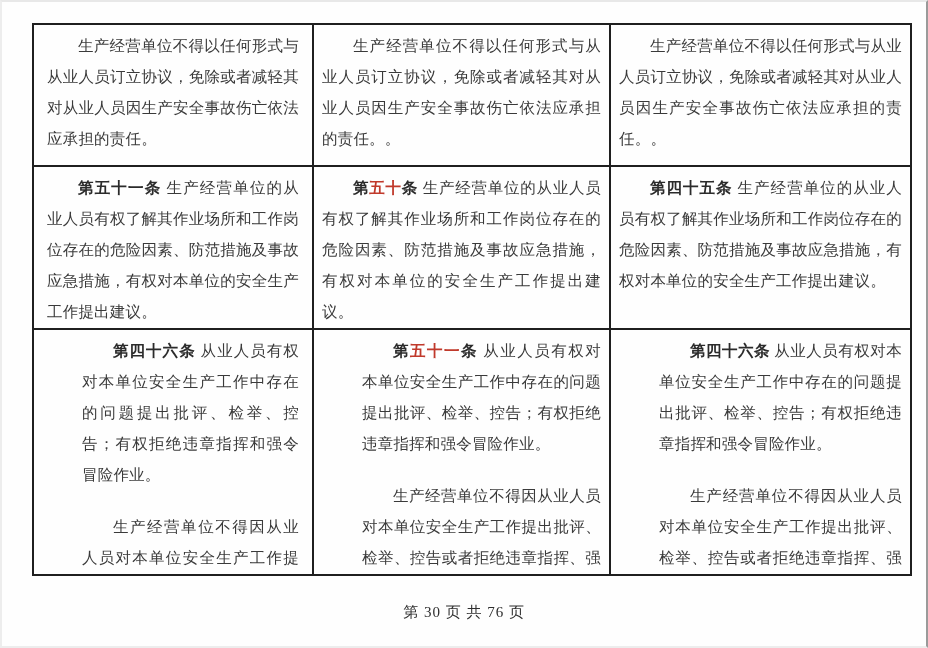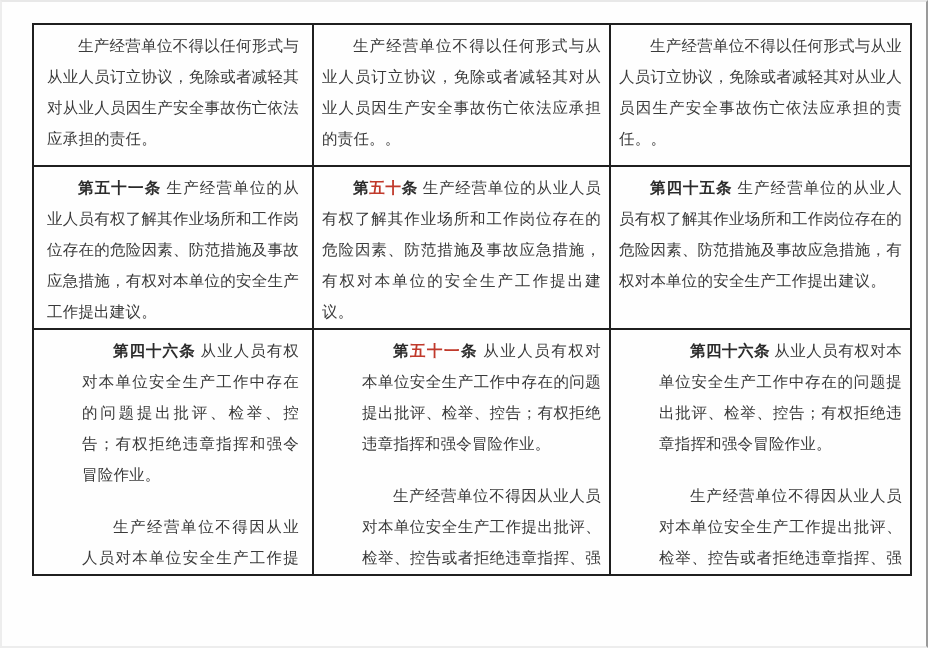--- a/index.html
+++ b/index.html
@@ -130,13 +130,14 @@
           </td>
           <td class="col-2">
             <div class="cell-inner">
               <div class="para"><span class="bold">第四十六条</span><span> 从业人员有权对本单位安全生产工作中存在的问题提出批评、检举、控告；有权拒绝违章指挥和强令冒险作业。</span></div>
               <div class="para"><span>生产经营单位不得因从业人员对本单位安全生产工作提出批评、检举、控告或者拒绝违章指挥、强令冒险作业而降低</span></div>
             </div>
           </td>
         </tr>
       </tbody>
   </table>
+  <div class="footer">第 30 页 共 76 页</div>
 </div>
 
 </body></html>

